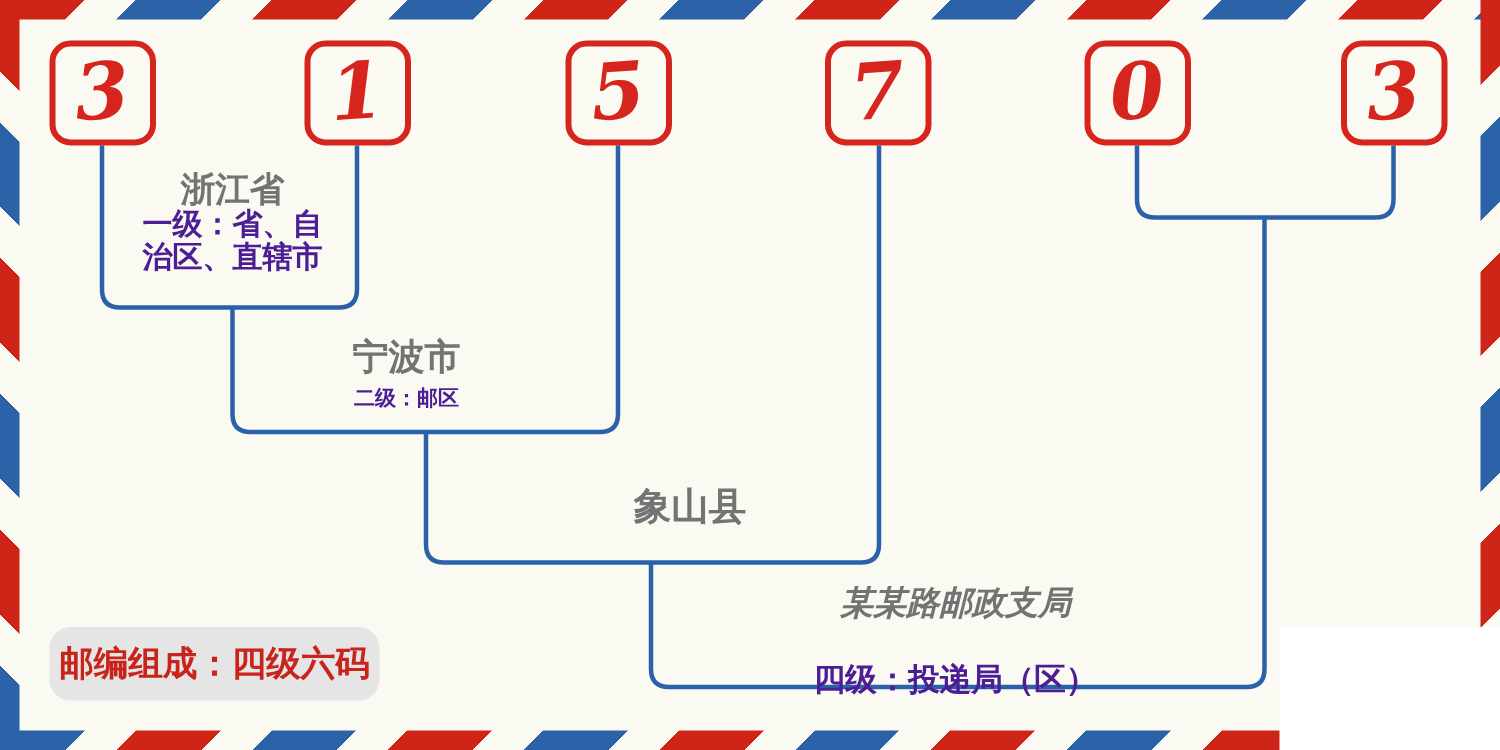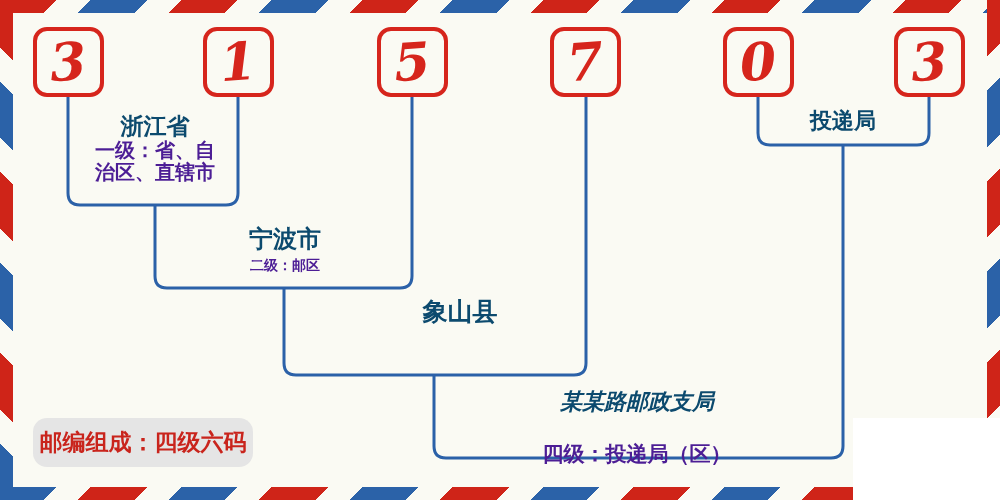--- a/index.html
+++ b/index.html
@@ -35,32 +35,32 @@
     font-weight:bold;font-style:italic;
     font-size:52px;line-height:1;color:#d6251c;
     transform:rotate(-4deg);
   }
 
   
   #connectors{position:absolute;left:0;top:0;z-index:3;}
 
   
   .lvl-label{position:absolute;z-index:5;text-align:center;}
-  .lvl-title{color:#0c4a6e;font-weight:bold;}
+  .lvl-title{color:#737373;font-weight:bold;}
   .lvl-desc{color:#4c1d95;font-weight:bold;}
 
   .lbl-province{left:35px;top:113px;width:240px;}
   .lbl-province .lvl-title{font-size:23px;line-height:26px;}
   .lbl-province .lvl-desc{font-size:20px;line-height:22px;}
 
-  .lbl-city{left:165px;top:225px;width:240px;}
+  .lbl-city{left:151px;top:225px;width:240px;}
   .lbl-city .lvl-title{font-size:24px;line-height:28px;}
   .lbl-city .lvl-desc{font-size:14px;line-height:24px;}
 
-  .lbl-county{left:284px;top:297px;width:352px;}
+  .lbl-county{left:284px;top:324px;width:352px;}
   .lbl-county .lvl-title{font-size:25px;line-height:29px;}
   .lbl-county .lvl-desc{font-size:21px;line-height:25px;}
 
   .lbl-branch{left:487px;top:389px;width:300px;}
   .lbl-branch .lvl-title{font-size:22px;line-height:26px;font-style:italic;}
   .lbl-branch .lvl-desc{font-size:21px;line-height:25px;margin-top:26px;}
 
   .lbl-delivery{left:723px;top:108px;width:240px;}
   .lbl-delivery .lvl-title{font-size:22px;line-height:25px;}
 
@@ -130,21 +130,18 @@
 
   <div class="lvl-label lbl-county">
     <div class="lvl-title">象山县</div>
   </div>
 
   <div class="lvl-label lbl-branch">
     <div class="lvl-title">某某路邮政支局</div>
     <div class="lvl-desc">四级：投递局（区）</div>
   </div>
 
-  <div class="lvl-label lbl-delivery">
-    <div class="lvl-title">投递局</div>
-  </div>
 
   <div class="badge">
     <span>邮编组成：四级六码</span>
   </div>
 
 </div>
 
 </body></html>

